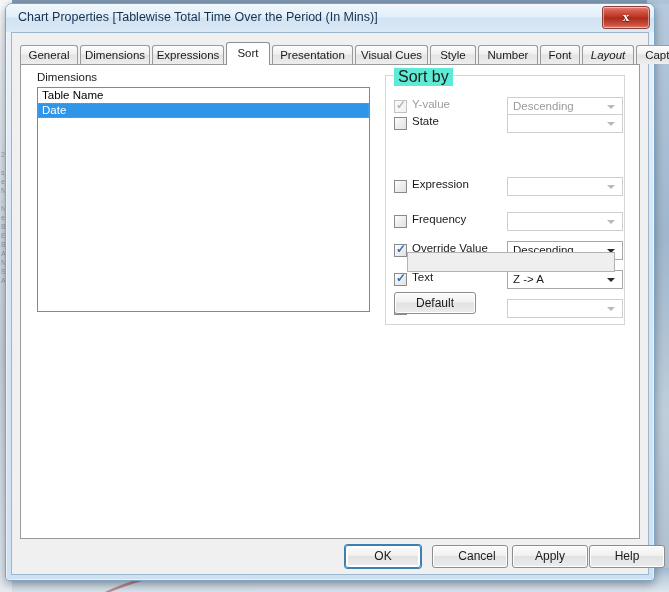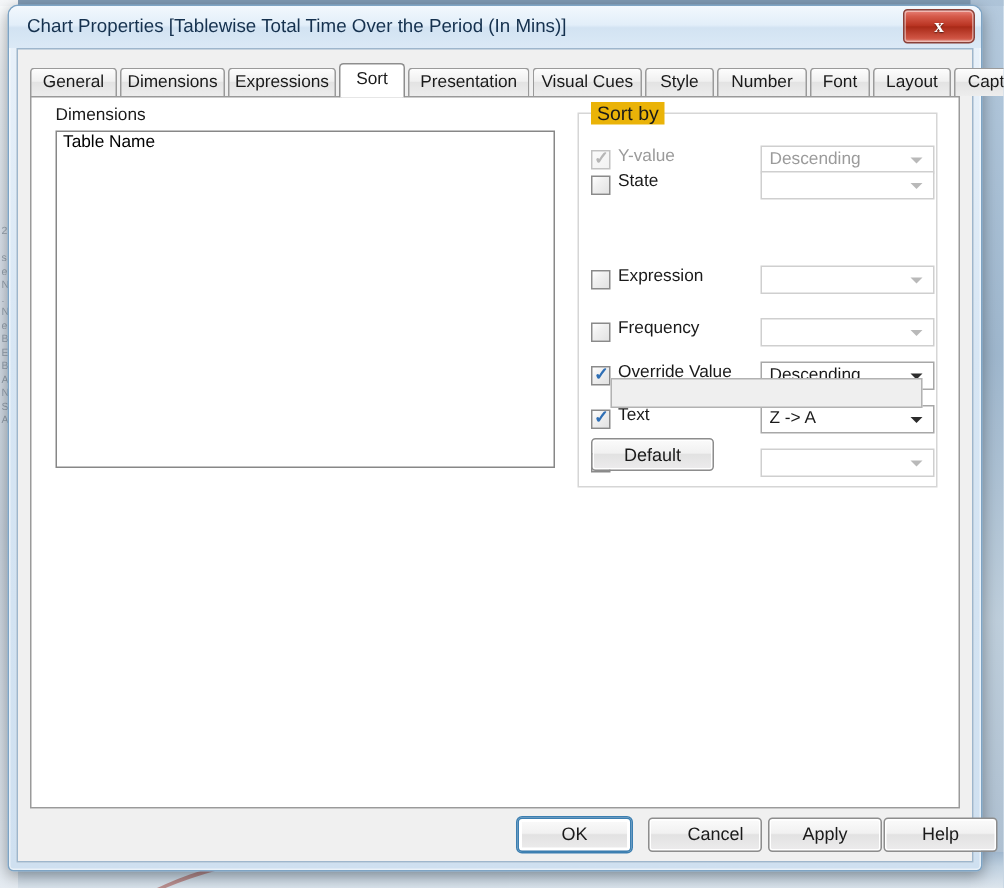--- a/index.html
+++ b/index.html
@@ -171,23 +171,23 @@
 
   
   .groupbox {
     position: absolute; left: 364px; top: 10px;
     width: 240px; height: 250px;
     border: 1px solid #d6d6d6;
     box-sizing: border-box;
   }
   .groupbox > .gb-title {
     position: absolute; left: 8px; top: -8px;
-    background: #eab308;
+    background: #5eead4;
     padding: 0 4px;
-    font-size: 13px; color: #1a1a1a;
+    font-size: 16px; color: #1a1a1a;
   }
 
   .row {
     position: absolute;
     left: 8px;
     width: 224px;
     height: 20px;
   }
   .cb {
     position: absolute; left: 0; top: 3px;
@@ -314,30 +314,31 @@
     <div class="tabstrip" id="tabstrip">
         <div class="tab" style="left: 0px; width: 58px;">General</div>
         <div class="tab" style="left: 60px; width: 70px;">Dimensions</div>
         <div class="tab" style="left: 132px; width: 72px;">Expressions</div>
         <div class="tab active" style="left: 206px; width: 44px;">Sort</div>
         <div class="tab" style="left: 252px; width: 81px;">Presentation</div>
         <div class="tab" style="left: 335px; width: 73px;">Visual Cues</div>
         <div class="tab" style="left: 410px; width: 46px;">Style</div>
         <div class="tab" style="left: 458px; width: 60px;">Number</div>
         <div class="tab" style="left: 520px; width: 40px;">Font</div>
-        <div class="tab" style="left: 562px; width: 52px;">Layout</div>
+        <div class="tab" style="left: 562px; width: 52px; font-style: italic;">Layout</div>
         <div class="tab" style="left: 616px; width: 58px;">Caption</div>
       </div>
 
     <div class="tabpage">
       <div class="tabpage-inner">
 
         <div class="lbl-dimensions">Dimensions</div>
         <div class="listbox" id="dim-listbox">
             <div class="lb-item">Table Name</div>
+            <div class="lb-item selected">Date</div>
           </div>
 
         <div class="groupbox">
           <div class="gb-title">Sort by</div>
           <div id="sort-rows">
               <div class="row" style="top: 21px;">
                 <div class="cb disabled">
                   <span class="tick">✓</span>
                 </div>
                 <div class="cb-label disabled">Y-value</div>

